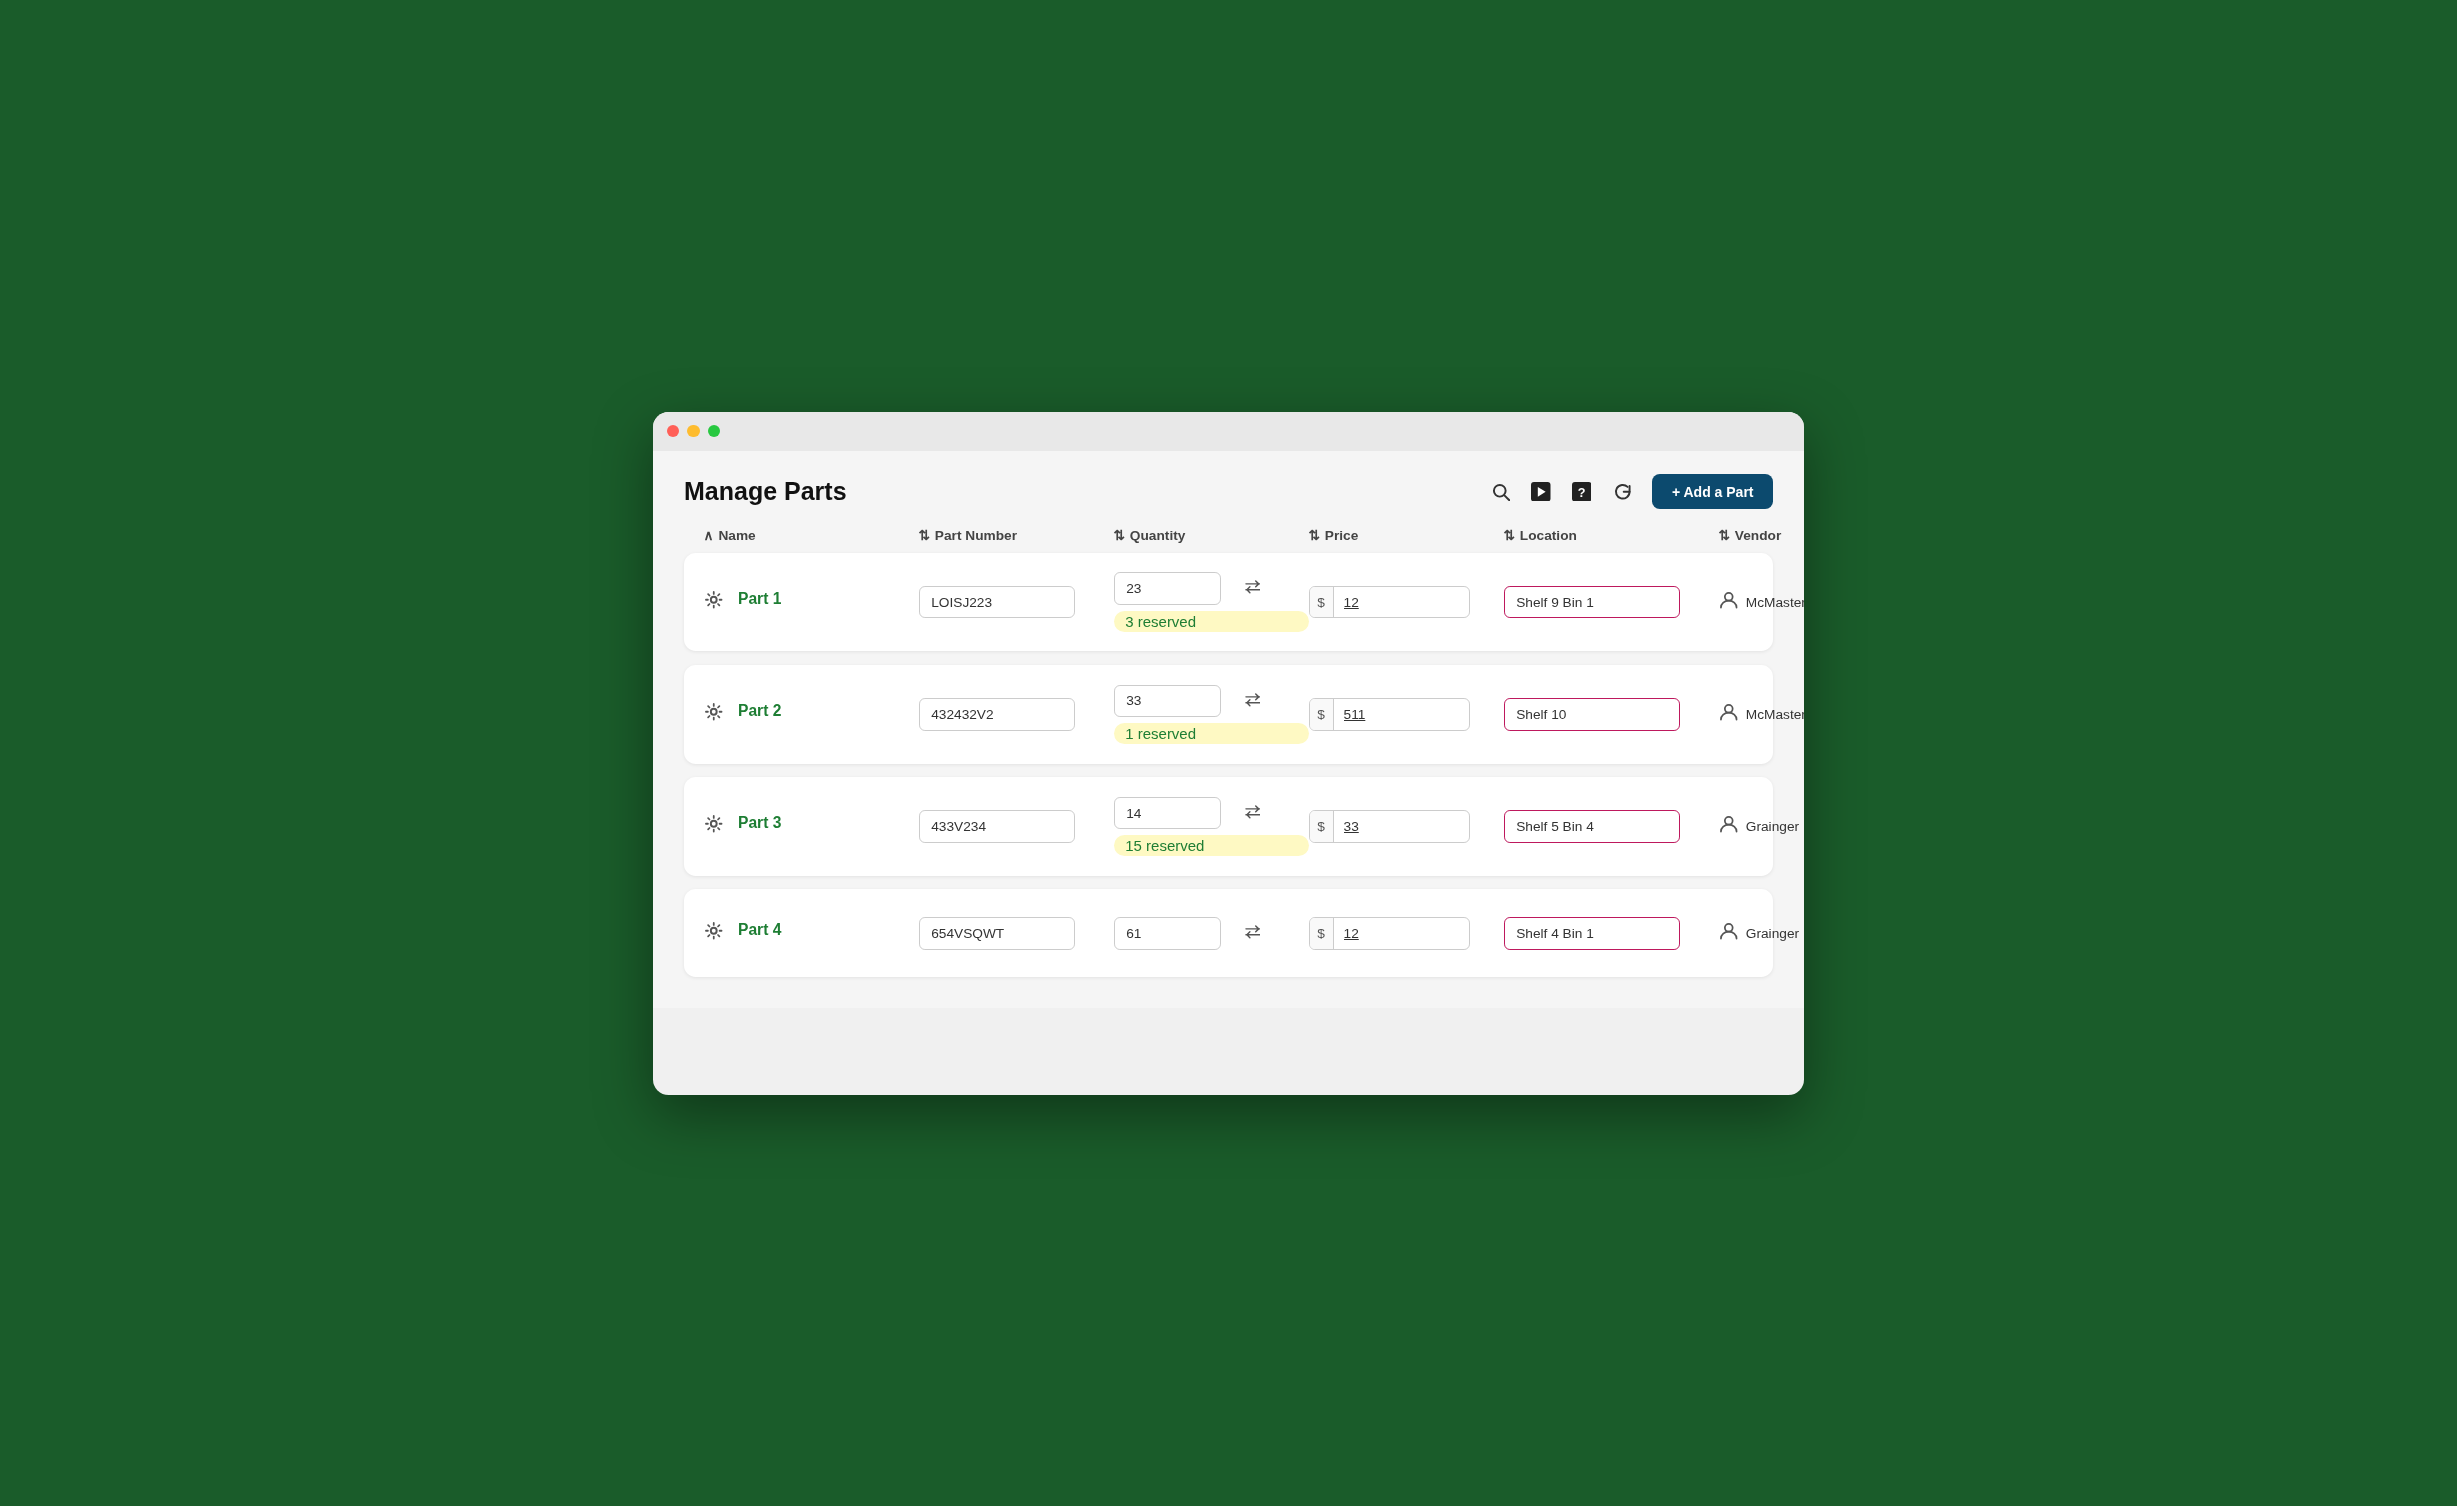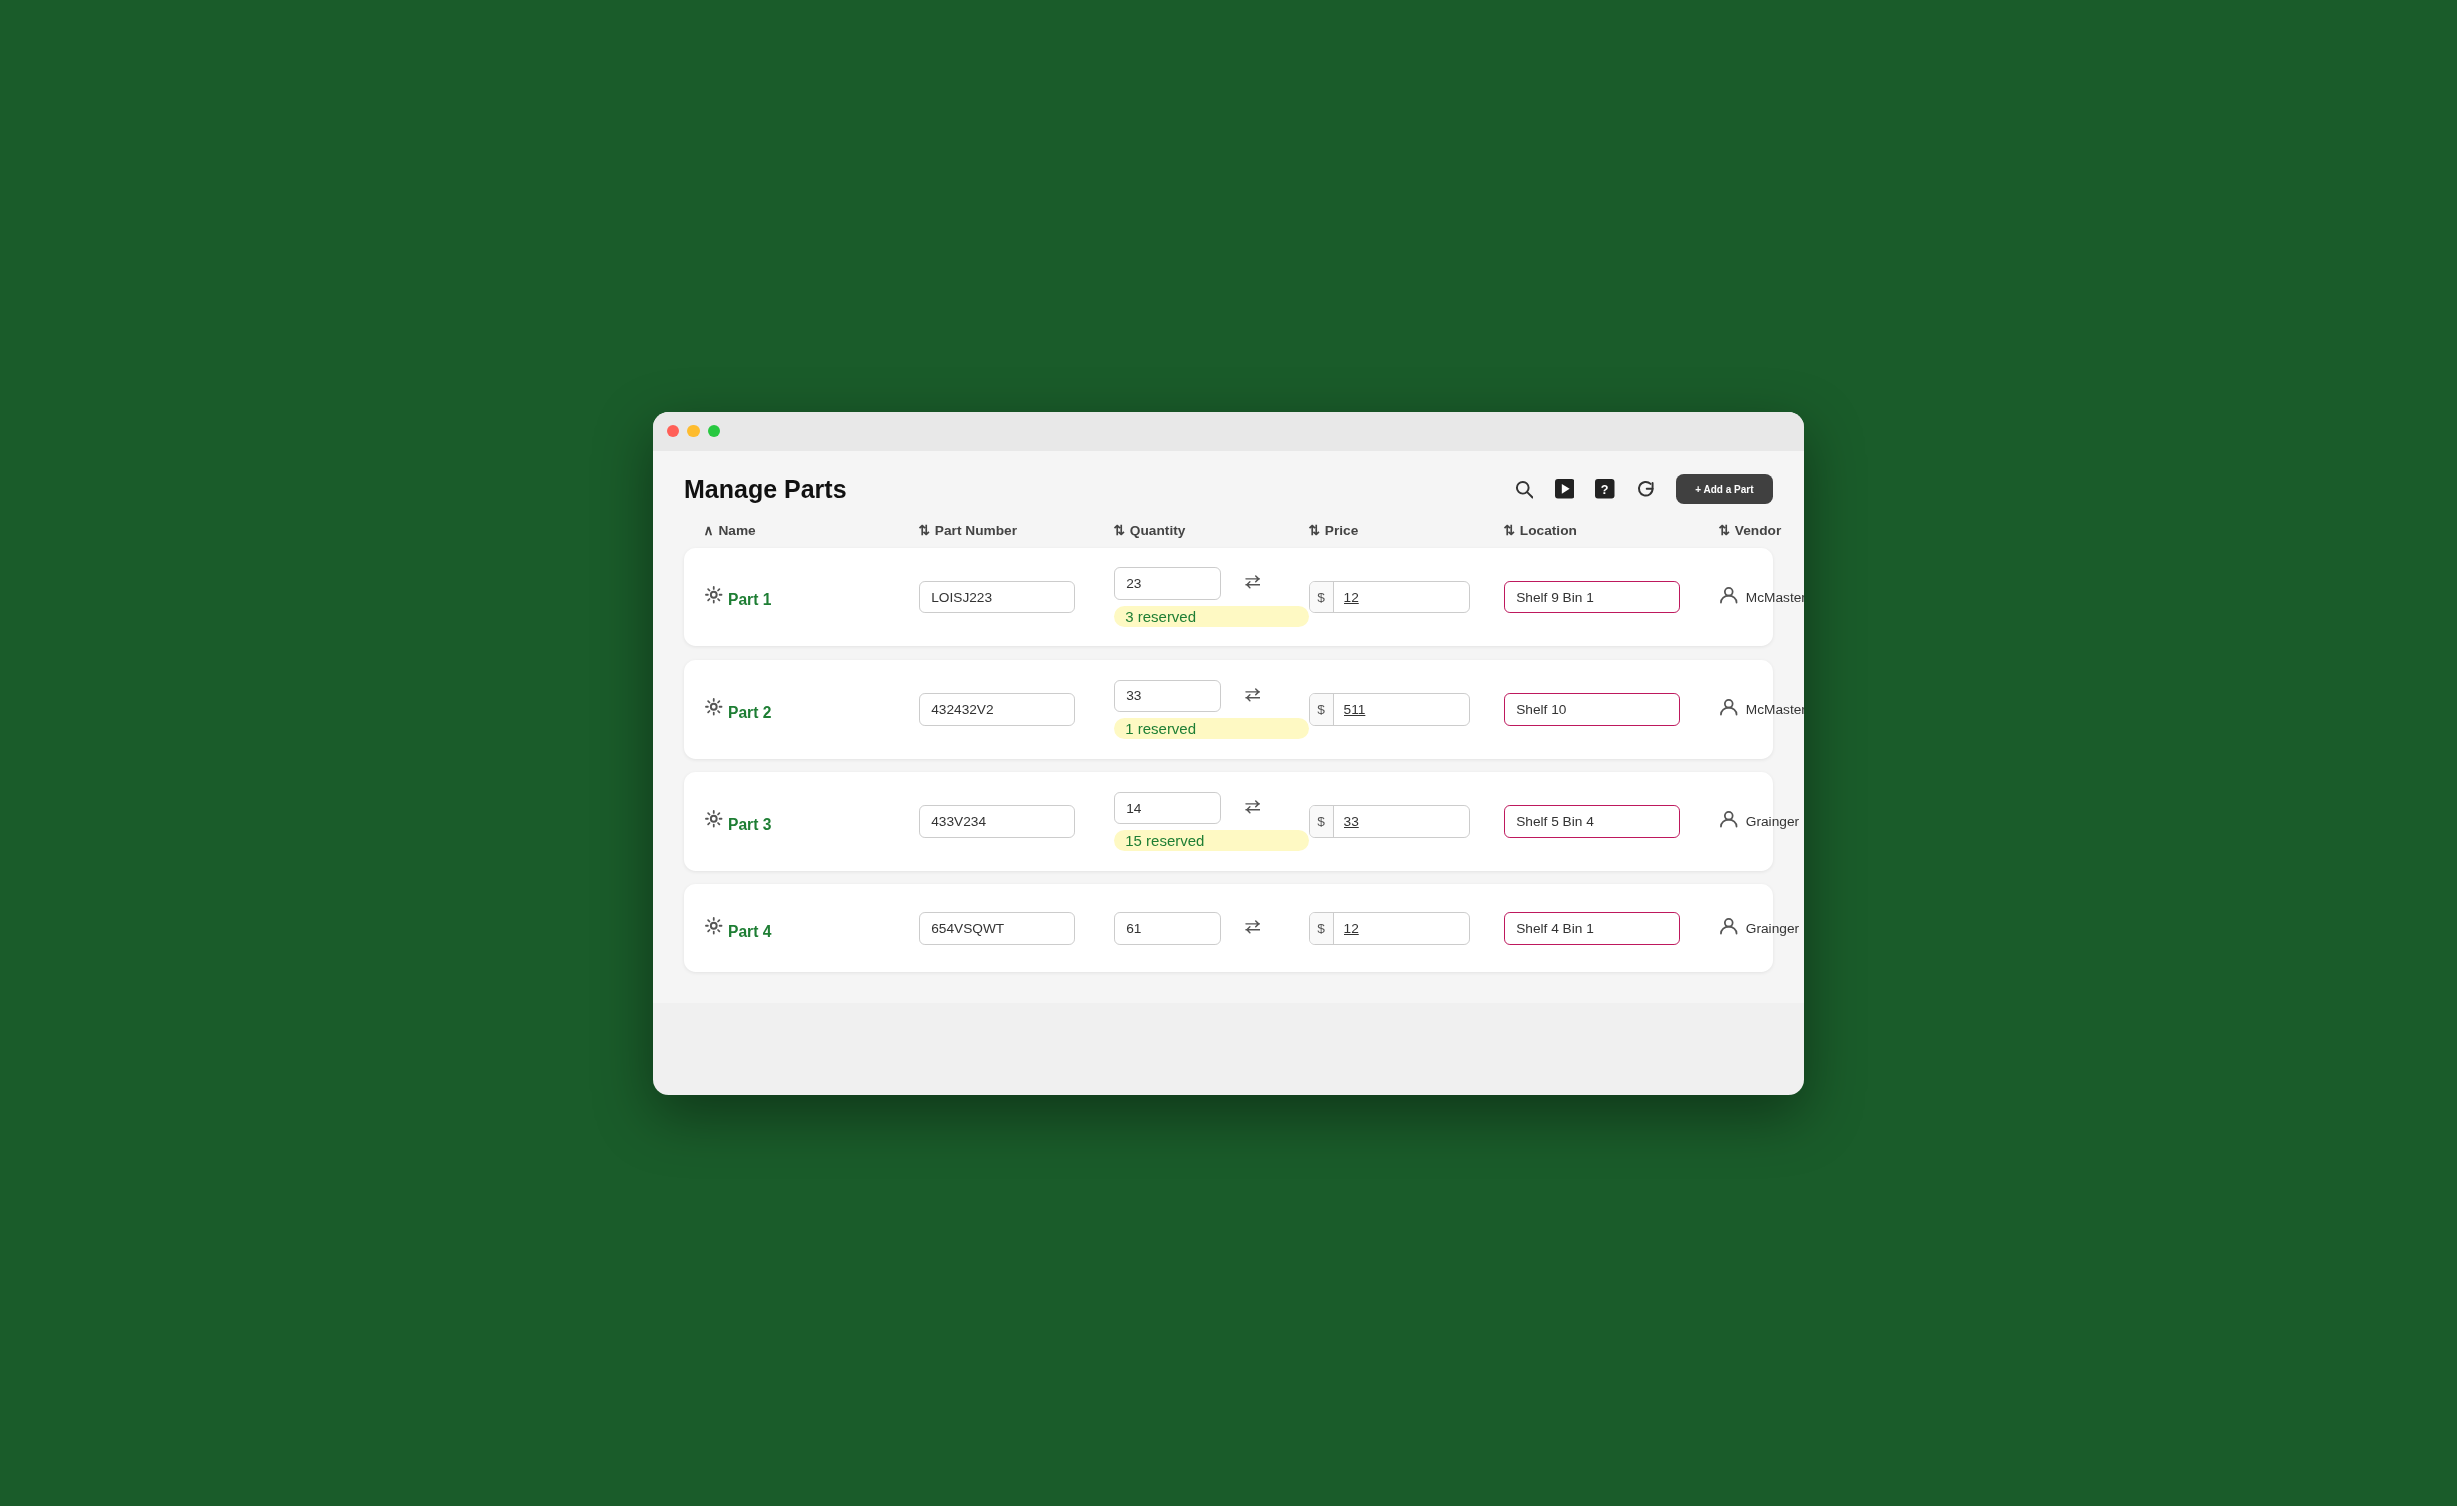--- a/index.html
+++ b/index.html
@@ -56,26 +56,26 @@
       width: 29px;
       height: 29px;
       display: flex;
       align-items: center;
       justify-content: center;
       cursor: pointer;
       color: #333;
       font-size: 15.6px;
     }
     .add-btn {
-      background: #404040;
+      background: #0c4a6e;
       color: white;
       border: none;
       border-radius: 7.8px;
       padding: 9.8px 19.5px;
-      font-size: 10px;
+      font-size: 14px;
       font-weight: 600;
       cursor: pointer;
       white-space: nowrap;
     }
     .filter-bar {
       display: flex;
       align-items: center;
       gap: 13.7px;
       margin-bottom: 21.5px;
     }
@@ -125,22 +125,22 @@
       border-radius: 11.7px;
       padding: 19.5px 19.5px;
       display: grid;
       grid-template-columns: 215px 195px 195px 195px 215px 176px;
       align-items: center;
       box-shadow: 0 1px 3.9px rgba(0,0,0,0.08);
       min-height: 88px;
     }
     .part-name-cell {
       display: flex;
-      align-items: flex-end;
-      gap: 5px;
+      align-items: flex-start;
+      gap: 15px;
     }
     .gear-icon {
       color: #555;
       font-size: 17.6px;
       cursor: pointer;
     }
     .part-name {
       color: #1e7e34;
       font-size: 15.6px;
       font-weight: 600;

